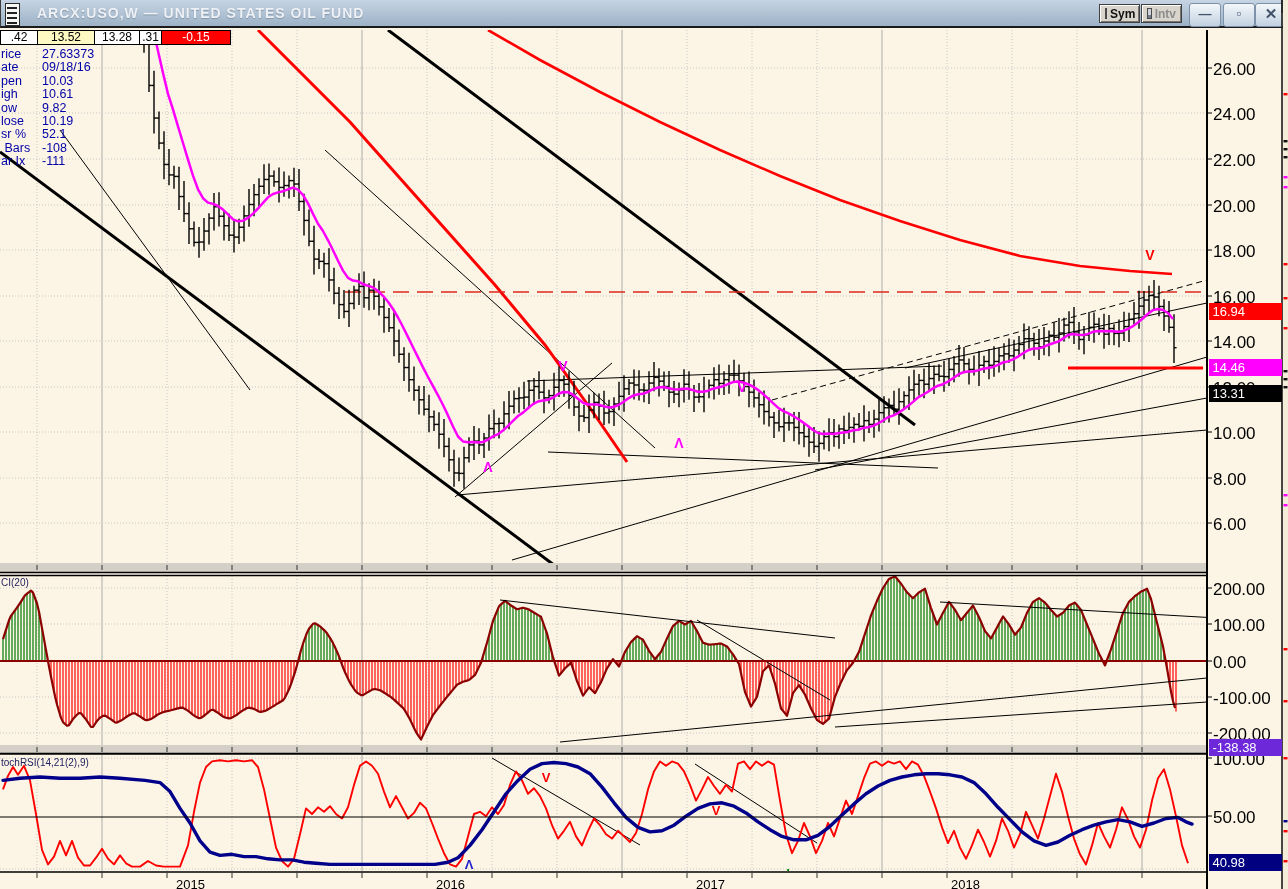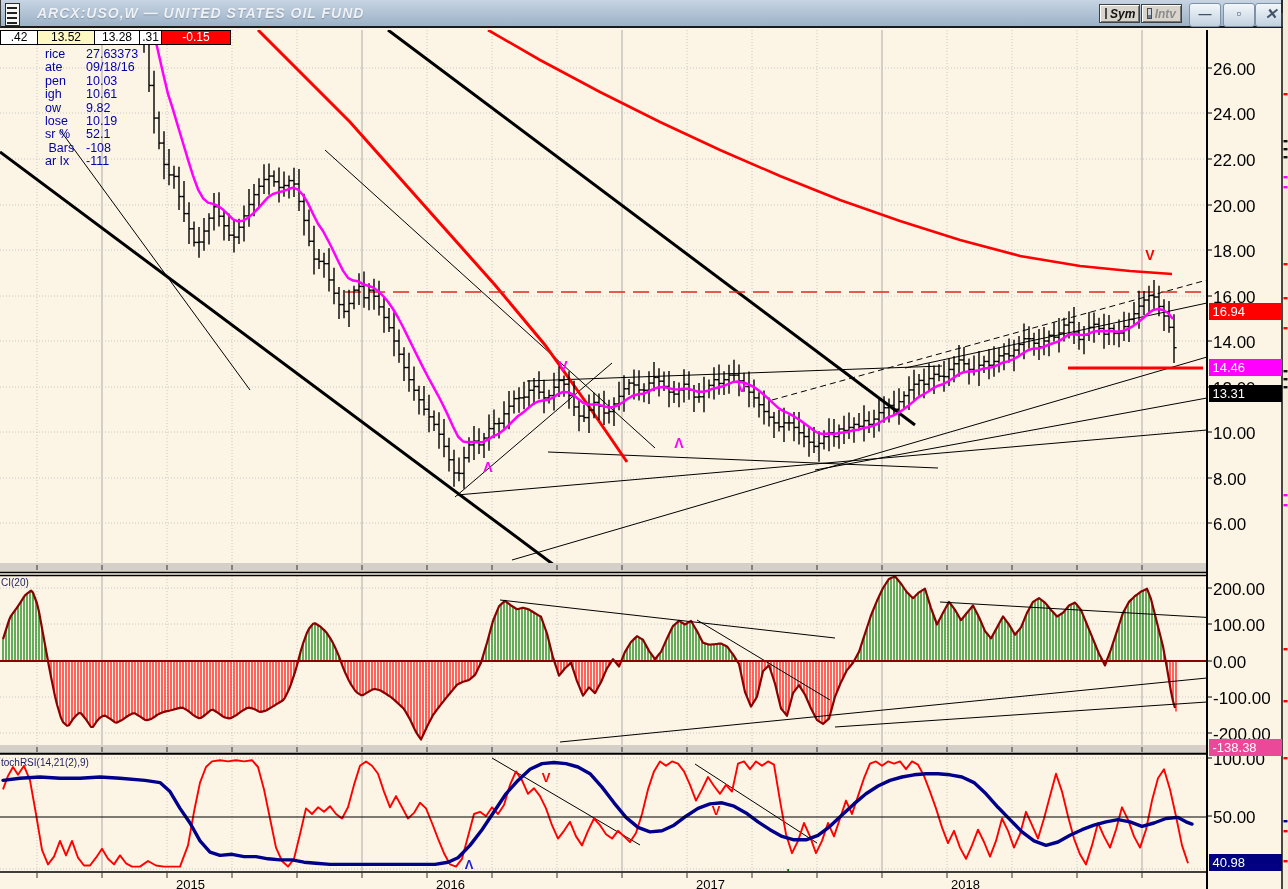--- a/index.html
+++ b/index.html
@@ -2,21 +2,21 @@
 <html><head>
 <meta charset="utf-8">
 <style>
   html,body{margin:0;padding:0;}
   body{width:1288px;height:889px;position:relative;overflow:hidden;
        background:#FCF5E5;font-family:"Liberation Sans",sans-serif;}
   
   #titlebar{position:absolute;left:0;top:0;width:1288px;height:28px;
     background:linear-gradient(#c6d4e3,#a2b6ca 60%,#96accr);
     background:linear-gradient(#c6d4e3,#9db2c7);
-    border-bottom:2px solid #1a1a1a;box-sizing:border-box;border-left:1px solid #3c3c3c;font-style:italic;}
+    border-bottom:2px solid #1a1a1a;box-sizing:border-box;border-left:1px solid #3c3c3c;}
   #app-icon{position:absolute;left:4px;top:3px;width:13px;height:21px;background:#f8f8f4;
     border:1px solid #2c2c2c;}
   #app-icon i{display:block;height:2px;background:#222;margin:3px 2px 0 1px;}
   #win-title{position:absolute;left:36px;top:5px;font-size:14px;font-weight:bold;
     color:#eef1f5;letter-spacing:1px;text-shadow:0 1px 1px #8496a8;white-space:nowrap;}
   .tb-btn{position:absolute;top:4px;height:19px;background:#d9d5cd;border:1px solid #404040;
     box-shadow:inset 1px 1px 0 #fdfdfb, inset -1px -1px 0 #77756f;
     font-size:12px;font-weight:bold;display:flex;align-items:center;gap:3px;
     padding:0 5px;box-sizing:border-box;cursor:default;}
   .tb-btn .winglyph{display:inline-block;width:10px;height:9px;border:1px solid #4a4a4a;
@@ -33,21 +33,21 @@
   
   #quote-row{position:absolute;left:0;top:30px;height:32px;display:flex;z-index:30;}
   .qcell{height:15px;box-sizing:border-box;border:1px solid #000;border-left-width:0;
     background:#fff;color:#000;font-size:12px;line-height:13px;text-align:center;
     white-space:nowrap;overflow:hidden;}
   .qcell:first-child{border-left-width:1px;}
   
   #cursor-info{position:absolute;left:1px;top:48px;z-index:25;color:#0000A8;font-size:12.5px;
     line-height:13.4px;white-space:pre;}
   #cursor-info .row{display:flex;}
-  #cursor-info .lab{width:41px;padding-left:44px;}
+  #cursor-info .lab{width:41px;}
   
   .pane-label{position:absolute;left:1px;z-index:20;color:#1c1c5e;font-size:10px;}
   #cci-label{top:577px;}
   #stoch-label{top:757px;}
   
   .ylab{position:absolute;left:1213px;font-size:17px;color:#000;z-index:12;}
   .badge{position:absolute;left:1208.5px;width:73px;height:17px;z-index:14;color:#fff;
     font-size:13px;line-height:17px;padding-left:4px;box-sizing:border-box;margin-top:36px;}
   .xlab{position:absolute;top:877px;font-size:13px;color:#000;z-index:12;}
   svg{position:absolute;left:0;top:0;}
@@ -1346,21 +1346,21 @@
     <div class="ylab" style="top: 580px;">200.00</div>
     <div class="ylab" style="top: 616px;">100.00</div>
     <div class="ylab" style="top: 653px;">0.00</div>
     <div class="ylab" style="top: 689px;">-100.00</div>
     <div class="ylab" style="top: 725px;">-200.00</div>
     <div class="ylab" style="top: 750px;">100.00</div>
     <div class="ylab" style="top: 808px;">50.00</div>
     <div class="badge" style="top: 266.5px; background: rgb(255, 0, 0);">16.94</div>
     <div class="badge" style="top: 322.5px; background: rgb(255, 0, 255);">14.46</div>
     <div class="badge" style="top: 348.5px; background: rgb(0, 0, 0);">13.31</div>
-    <div class="badge" style="top: 702.5px; background: #ec4899;">-138.38</div>
+    <div class="badge" style="top: 702.5px; background: #6d28d9;">-138.38</div>
     <div class="badge" style="top: 817.5px; background: rgb(0, 0, 128);">40.98</div>
     <div class="badge" style="top: 861.5px; background: rgb(255, 0, 0);">0.00</div>
   </div>
 <div id="x-labels">
     <div class="xlab" style="left: 176px;">2015</div>
     <div class="xlab" style="left: 436px;">2016</div>
     <div class="xlab" style="left: 696px;">2017</div>
     <div class="xlab" style="left: 951px;">2018</div>
   </div>
 

